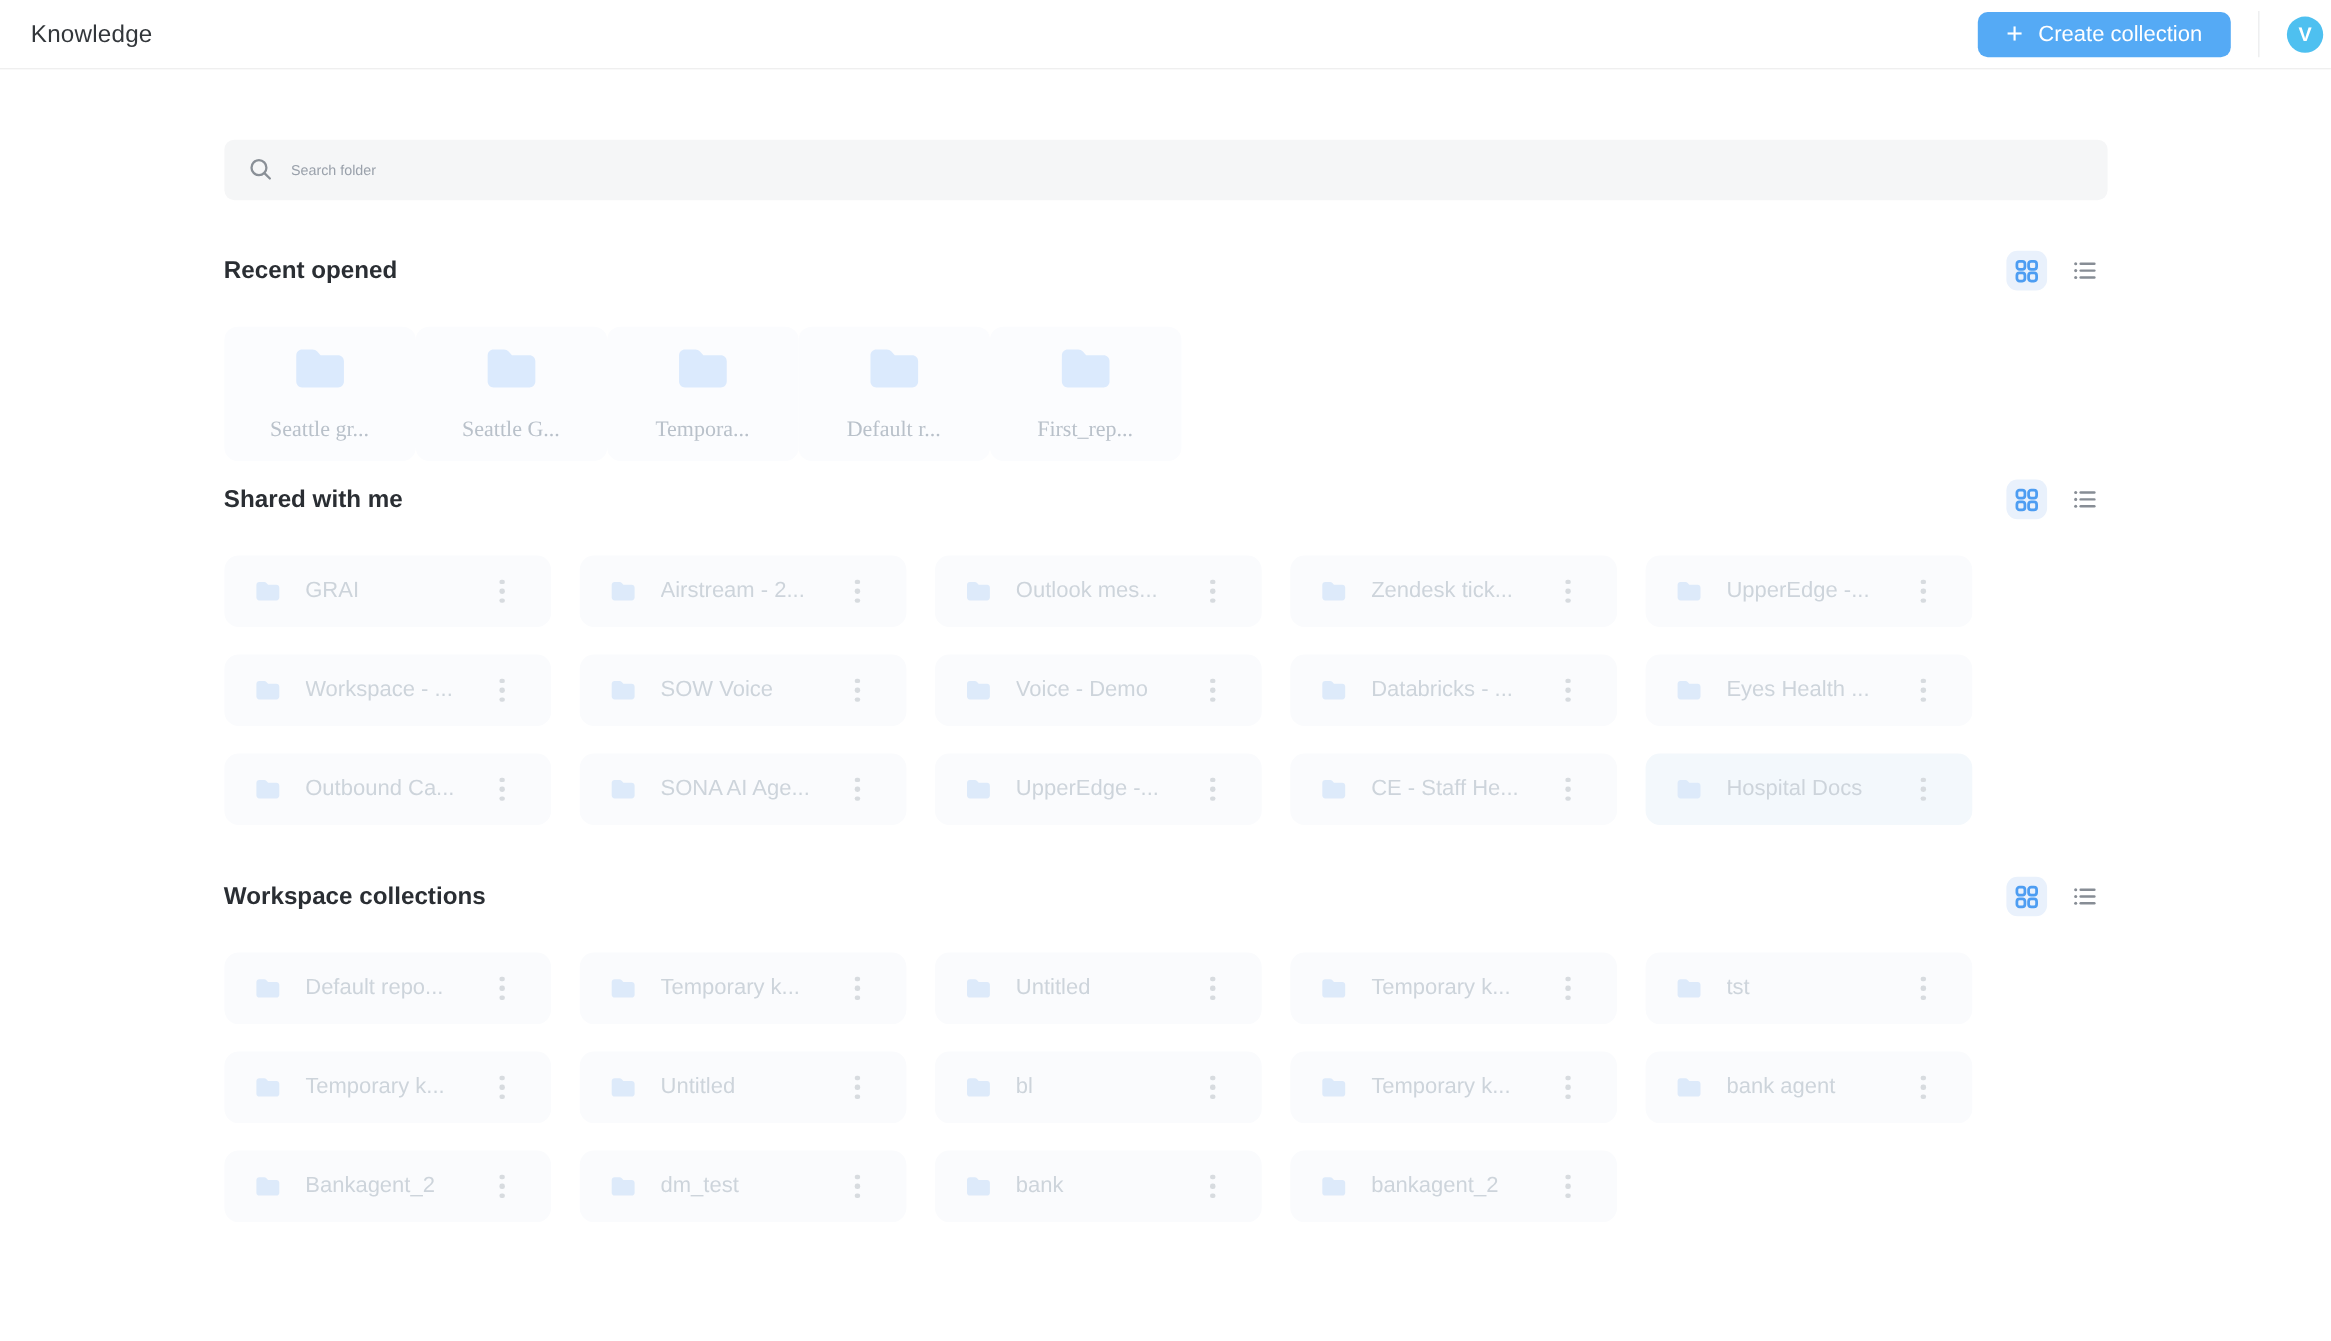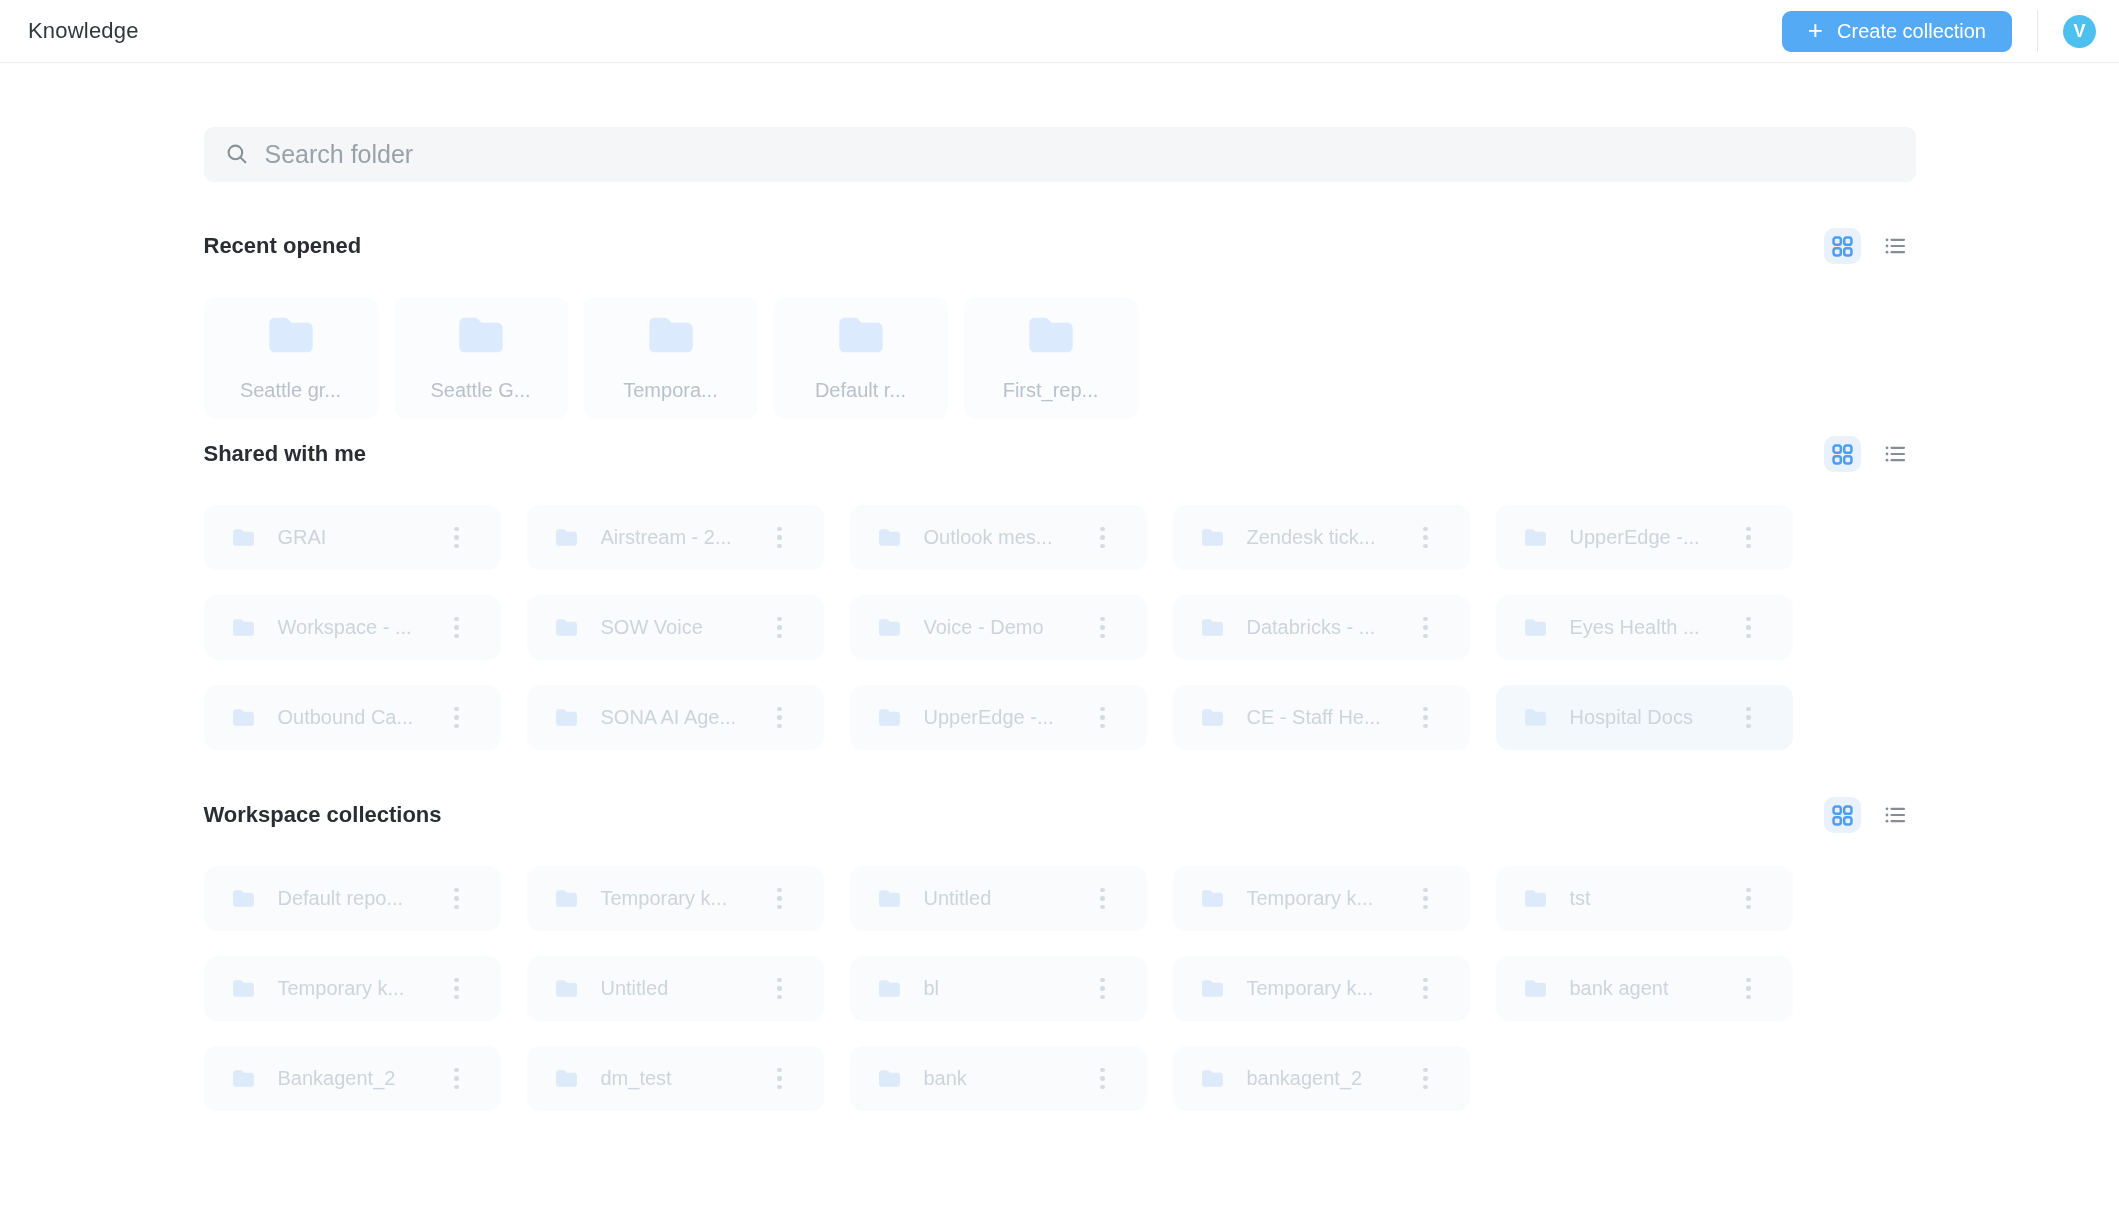--- a/index.html
+++ b/index.html
@@ -3,21 +3,21 @@
 <meta charset="utf-8">
 <style>
   * { margin: 0; padding: 0; box-sizing: border-box; }
   html, body { width: 2119px; height: 1219px; overflow: hidden; background: #fff; }
   body { font-family: "Liberation Sans", "DejaVu Sans", sans-serif; color: #2b2f33; }
 
   
   .topbar {
     height: 63px; border-bottom: 1px solid #ececec;
     display: flex; align-items: center; justify-content: space-between;
-    padding: 0 23px 0 28px; background: #fff;
+    padding: 0 7px 0 28px; background: #fff;
   }
   .page-title { font-size: 22px; font-weight: 500; color: #33373b; letter-spacing: .2px; }
   .topbar-right { display: flex; align-items: center; }
   .create-btn {
     display: flex; align-items: center; gap: 14px;
     background: #55aaf5; color: #fff; border: none; border-radius: 9px;
     height: 41px; padding: 0 26px; font-size: 20px; cursor: pointer;
     font-family: inherit;
   }
   .create-btn .plus { font-size: 26px; font-weight: 300; line-height: 1; margin-top: -2px; }
@@ -31,39 +31,39 @@
   
   .content { width: 1712px; margin: 0 auto; position: relative; }
 
   .search-bar {
     margin-top: 64px; height: 55px; background: #f5f6f7; border-radius: 9px;
     display: flex; align-items: center; padding: 0 21px; gap: 15px;
   }
   .search-bar svg { flex: none; color: #8a9097; }
   .search-bar input {
     flex: 1; border: none; outline: none; background: transparent;
-    font-size: 25px; color: #33373b; font-family: inherit;
+    font-size: 13px; color: #33373b; font-family: inherit;
   }
   .search-bar input::placeholder { color: #9aa1ab; }
 
   .section-head {
     display: flex; align-items: center; justify-content: space-between;
     margin-top: 46px;
   }
   .section-title { font-size: 22px; font-weight: 700; color: #2a2e33; text-align: center; }
   .view-toggles { display: flex; align-items: center; gap: 16px; margin-right: 2px; }
   .toggle-btn {
     width: 37px; height: 36px; border: none; background: transparent; border-radius: 10px;
     display: flex; align-items: center; justify-content: center; cursor: pointer; padding: 0;
   }
   .toggle-btn.active { background: #e9f1fc; color: #4d9df2; }
   .toggle-btn.inactive { color: #878d95; }
 
   
-  .recent-row { display: flex; gap: 16px; margin-top: 33px; }
+  .recent-row { display: flex; gap: 0; margin-top: 33px; font-family: Liberation Serif, serif; }
   .recent-card {
     width: 174px; height: 122px; border-radius: 12px; background: #fbfcfe;
     display: flex; flex-direction: column; align-items: center; padding-top: 16px;
     cursor: pointer;
   }
   .recent-card .big-folder { color: #dbeafd; }
   .recent-card .card-label {
     margin-top: 22px; font-size: 20px; color: #b9c1ca; max-width: 150px;
     white-space: nowrap; overflow: hidden;
   }

